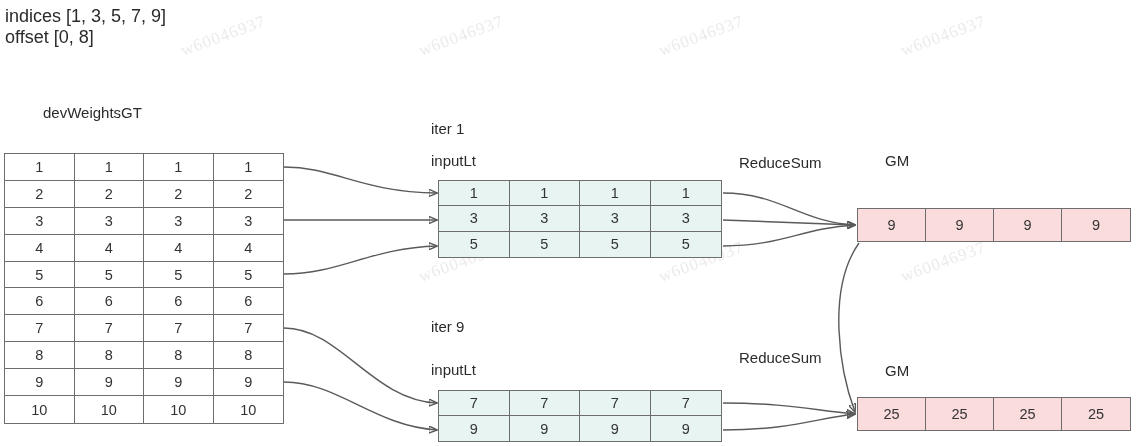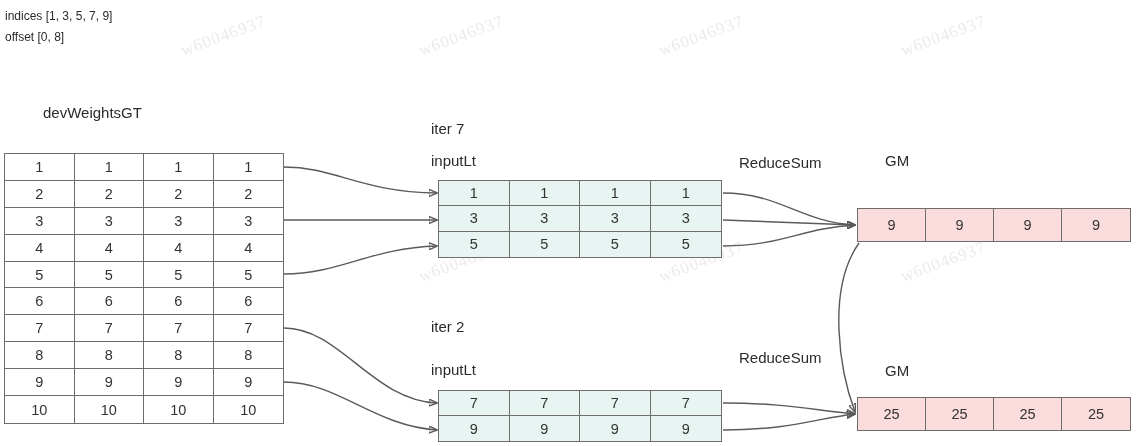--- a/index.html
+++ b/index.html
@@ -13,21 +13,21 @@
   }
   #canvas {
     position: relative;
     width: 1141px;
     height: 446px;
     background: #ffffff;
     overflow: hidden;
   }
   .note {
     position: absolute;
-    font-size: 12px;
+    font-size: 18px;
     line-height: 21px;
     color: #2b2b2b;
     white-space: pre;
   }
   .label {
     position: absolute;
     font-size: 15px;
     color: #2b2b2b;
     white-space: nowrap;
   }
@@ -126,23 +126,23 @@
   <div class="wm" style="left:898px; top:42px;">w60046937</div>
   <div class="wm" style="left:178px; top:268px;">w60046937</div>
   <div class="wm" style="left:416px; top:268px;">w60046937</div>
   <div class="wm" style="left:656px; top:268px;">w60046937</div>
   <div class="wm" style="left:898px; top:268px;">w60046937</div>
 
   <div class="note" style="left:5px; top:6px;">indices [1, 3, 5, 7, 9]</div>
   <div class="note" style="left:5px; top:27px;">offset [0, 8]</div>
 
   <div class="label" style="left:43px; top:104px;">devWeightsGT</div>
-  <div class="label" style="left:431px; top:120px;">iter 7</div>
+  <div class="label" style="left:431px; top:120px;">iter 1</div>
   <div class="label" style="left:431px; top:152px;">inputLt</div>
-  <div class="label" style="left:431px; top:318px;">iter 2</div>
+  <div class="label" style="left:431px; top:318px;">iter 9</div>
   <div class="label" style="left:431px; top:361px;">inputLt</div>
   <div class="label" style="left:739px; top:154px;">ReduceSum</div>
   <div class="label" style="left:739px; top:349px;">ReduceSum</div>
   <div class="label" style="left:885px; top:152px;">GM</div>
   <div class="label" style="left:885px; top:362px;">GM</div>
 
   <svg id="edges" viewBox="0 0 1141 446">
     <defs>
       <marker id="arrow" markerWidth="9" markerHeight="8" refX="8.2" refY="4" orient="auto" markerUnits="userSpaceOnUse">
         <path d="M0,0.4 L8.6,4 L0,7.6 z" fill="#3a3a3a" stroke="none"></path>

